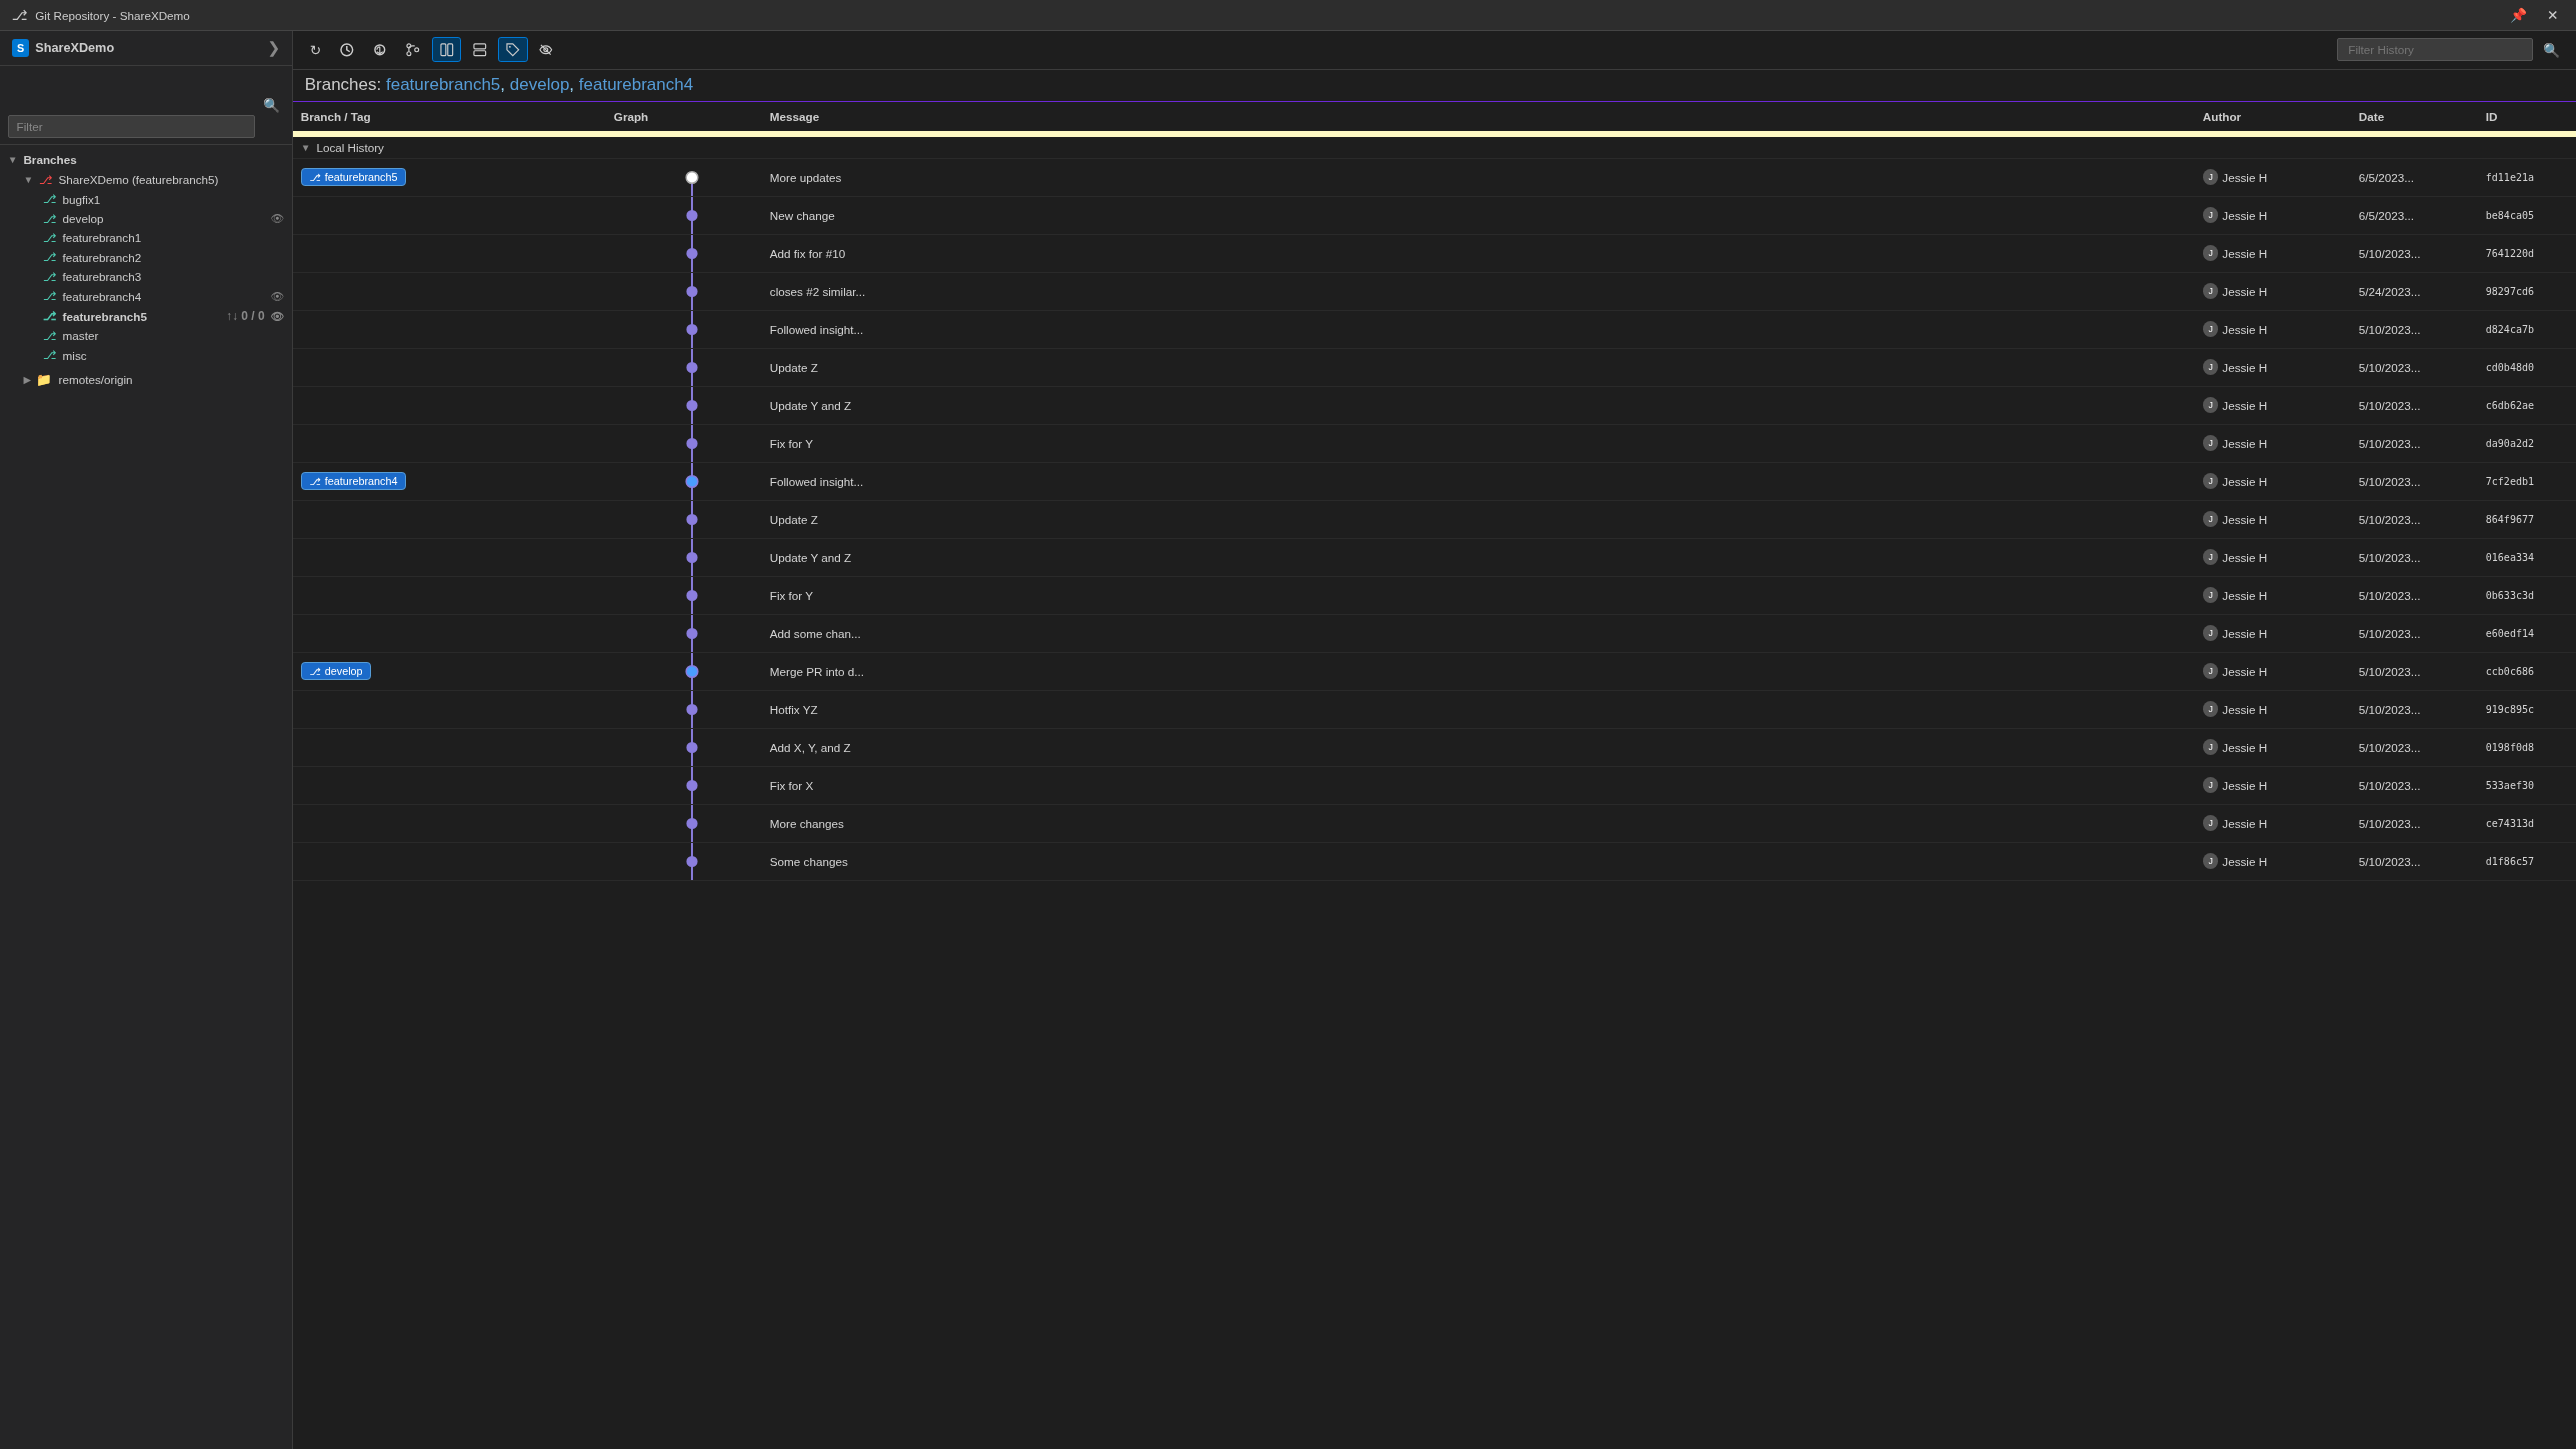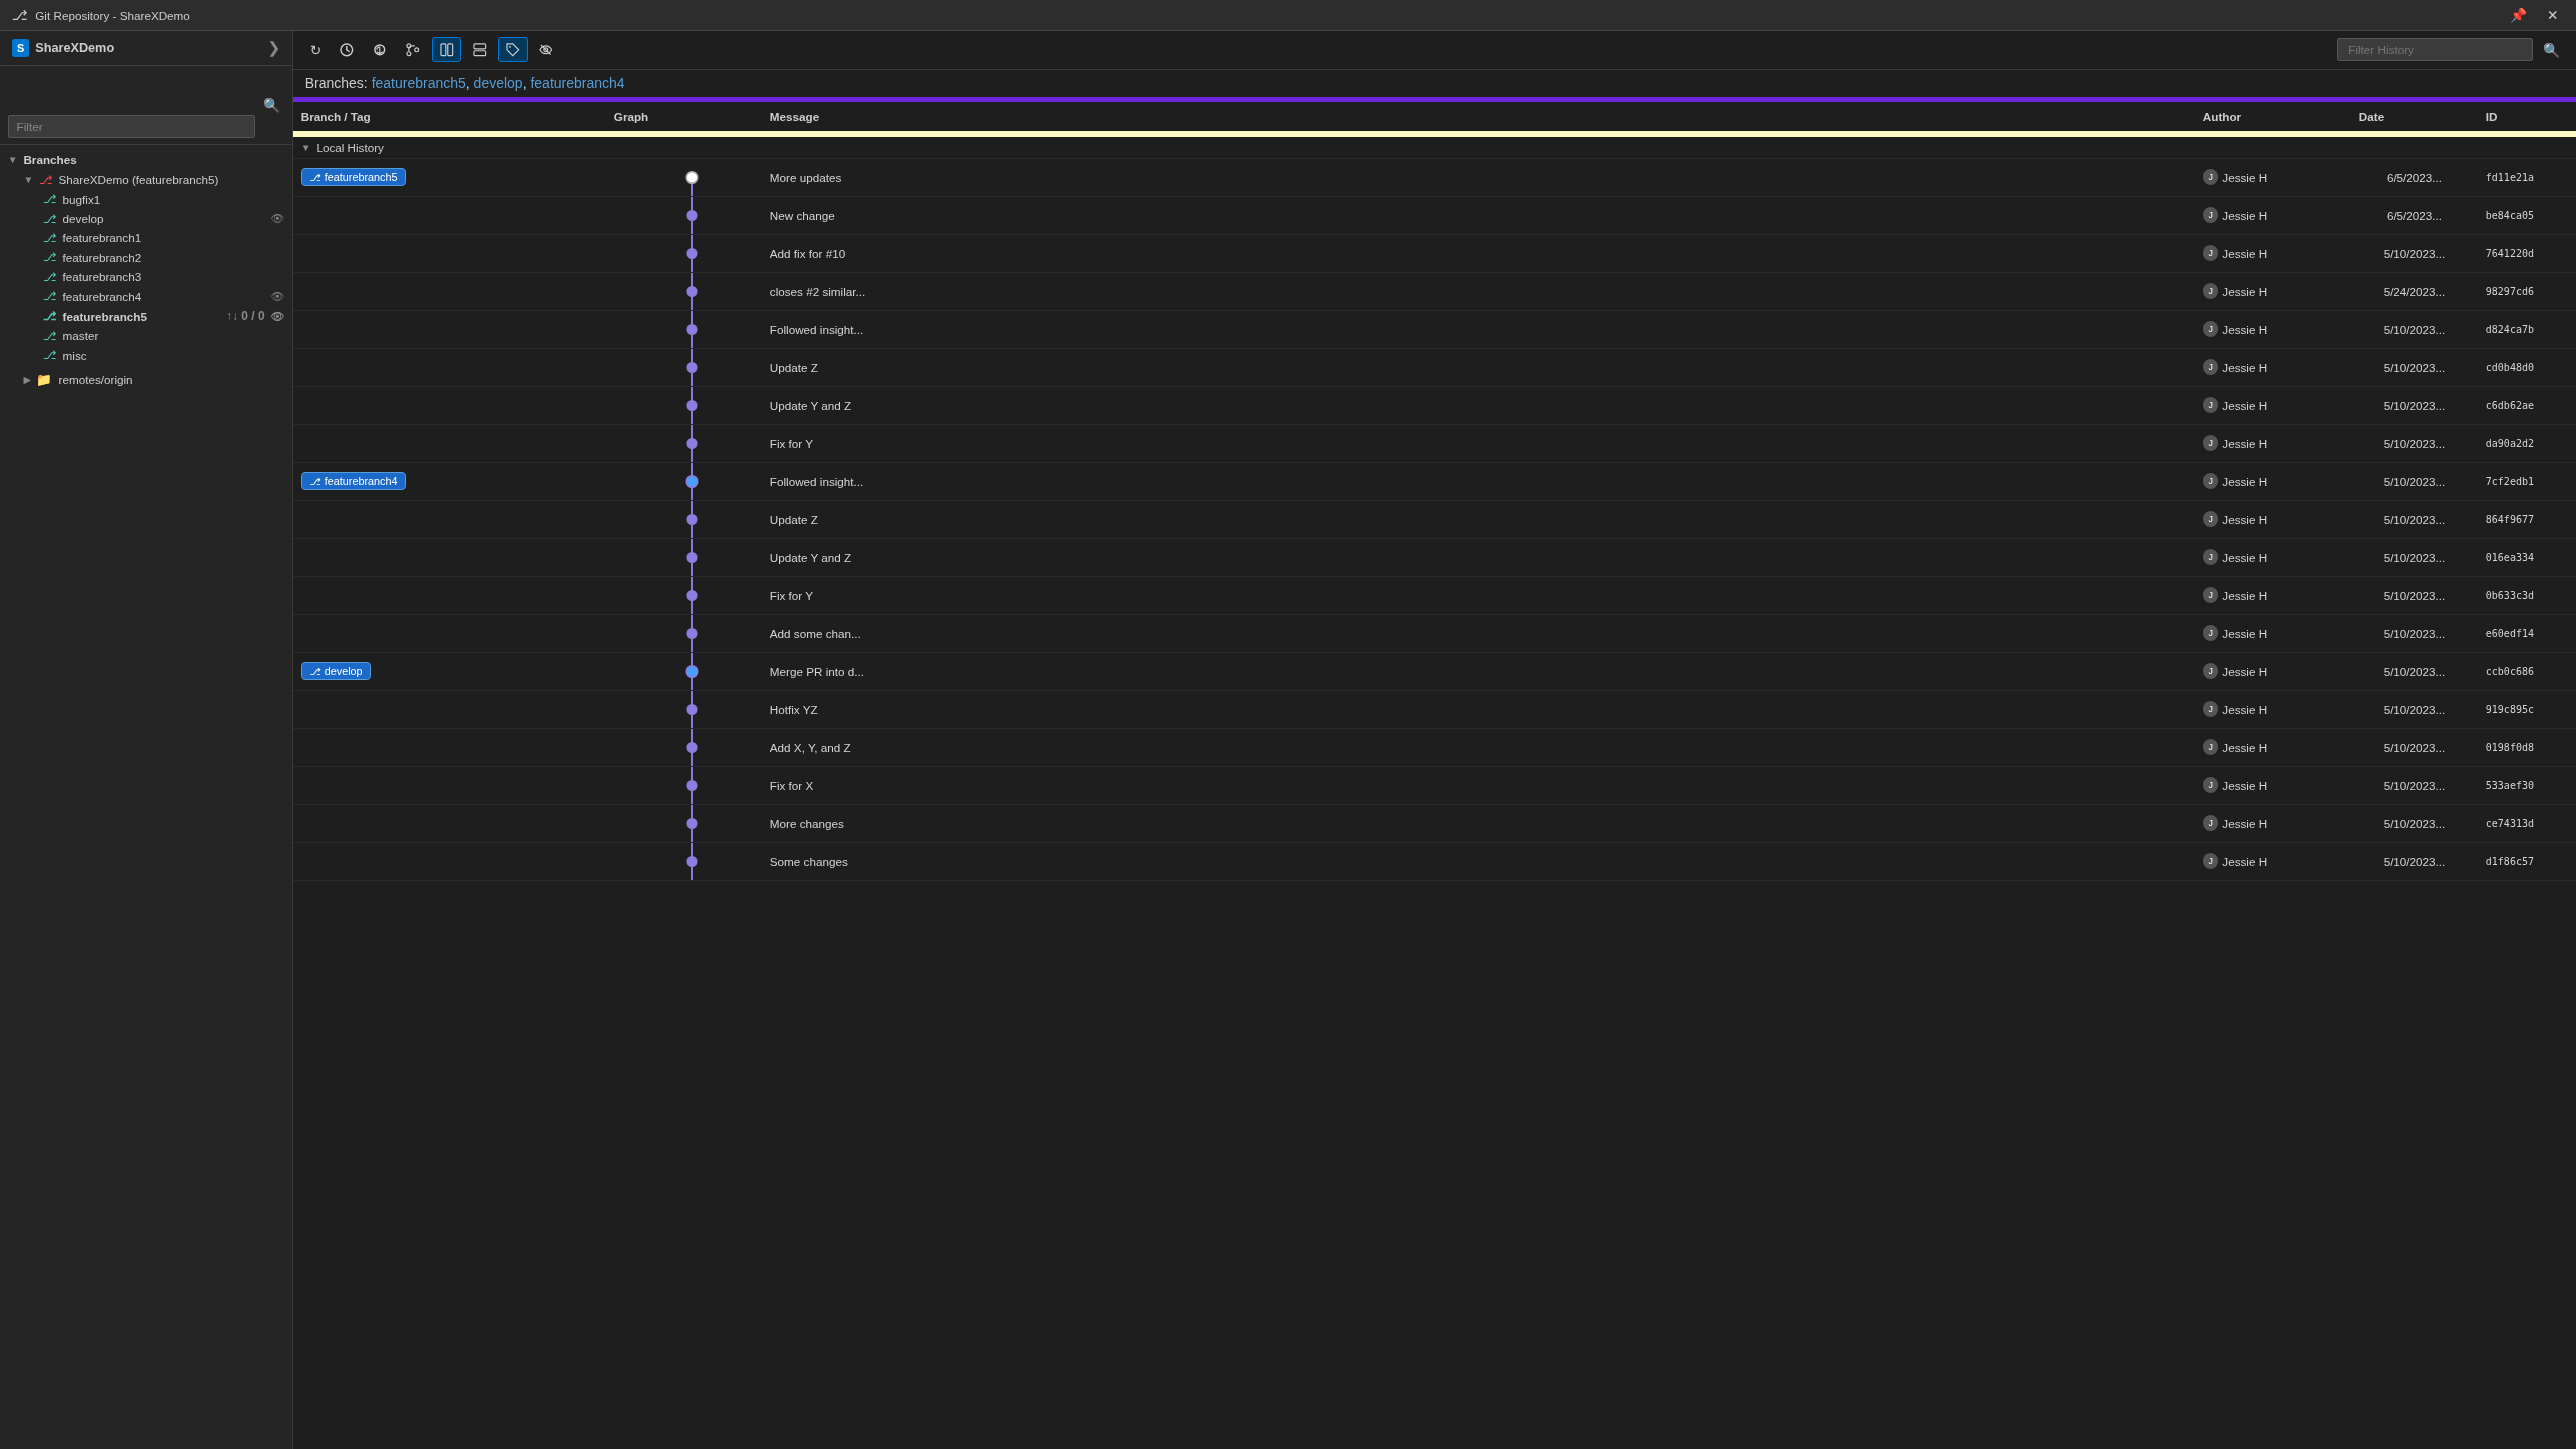--- a/index.html
+++ b/index.html
@@ -161,23 +161,23 @@
       width: 196px;
     }
     .filter-search-btn {
       background: none; border: none; color: #ccc; cursor: pointer; font-size: 13.7px;
       padding: 2px 5.9px;
     }
 
     
     .branch-info-bar {
       padding: 5.9px 11.7px;
-      font-size: 14px;
+      font-size: 17px;
       color: #9cdcfe;
-      border-bottom: 5px solid #6d28d9;
+      border-bottom: 1px solid #6d28d9;
     }
     .branch-info-bar span { color: #ccc; }
     .branch-info-bar .branch-link { color: #569cd6; cursor: pointer; }
 
     
     .history-table {
       flex: 1;
       overflow-y: auto;
       overflow-x: hidden;
     }
@@ -236,21 +236,21 @@
       padding: 5.9px 7.8px; font-size: 11.7px; color: #d4d4d4;
       display: flex; align-items: center; gap: 3.9px;
     }
     .author-avatar {
       width: 15.6px; height: 15.6px;
       border-radius: 50%;
       background: #555;
       display: flex; align-items: center; justify-content: center;
       font-size: 8.8px; color: #fff;
     }
-    .date-col { padding: 5.9px 7.8px; font-size: 11.7px; color: #d4d4d4; text-align: center; }
+    .date-col { padding: 5.9px 7.8px; font-size: 11.7px; color: #d4d4d4; }
     .id-col { padding: 5.9px 7.8px; font-size: 10px; color: #d4d4d4; font-family: monospace; }
 
     
     ::-webkit-scrollbar { width: 7.8px; }
     ::-webkit-scrollbar-track { background: #1e1e1e; }
     ::-webkit-scrollbar-thumb { background: #424242; border-radius: 3.9px; }
   </style>
 </head>
 <body>
 

